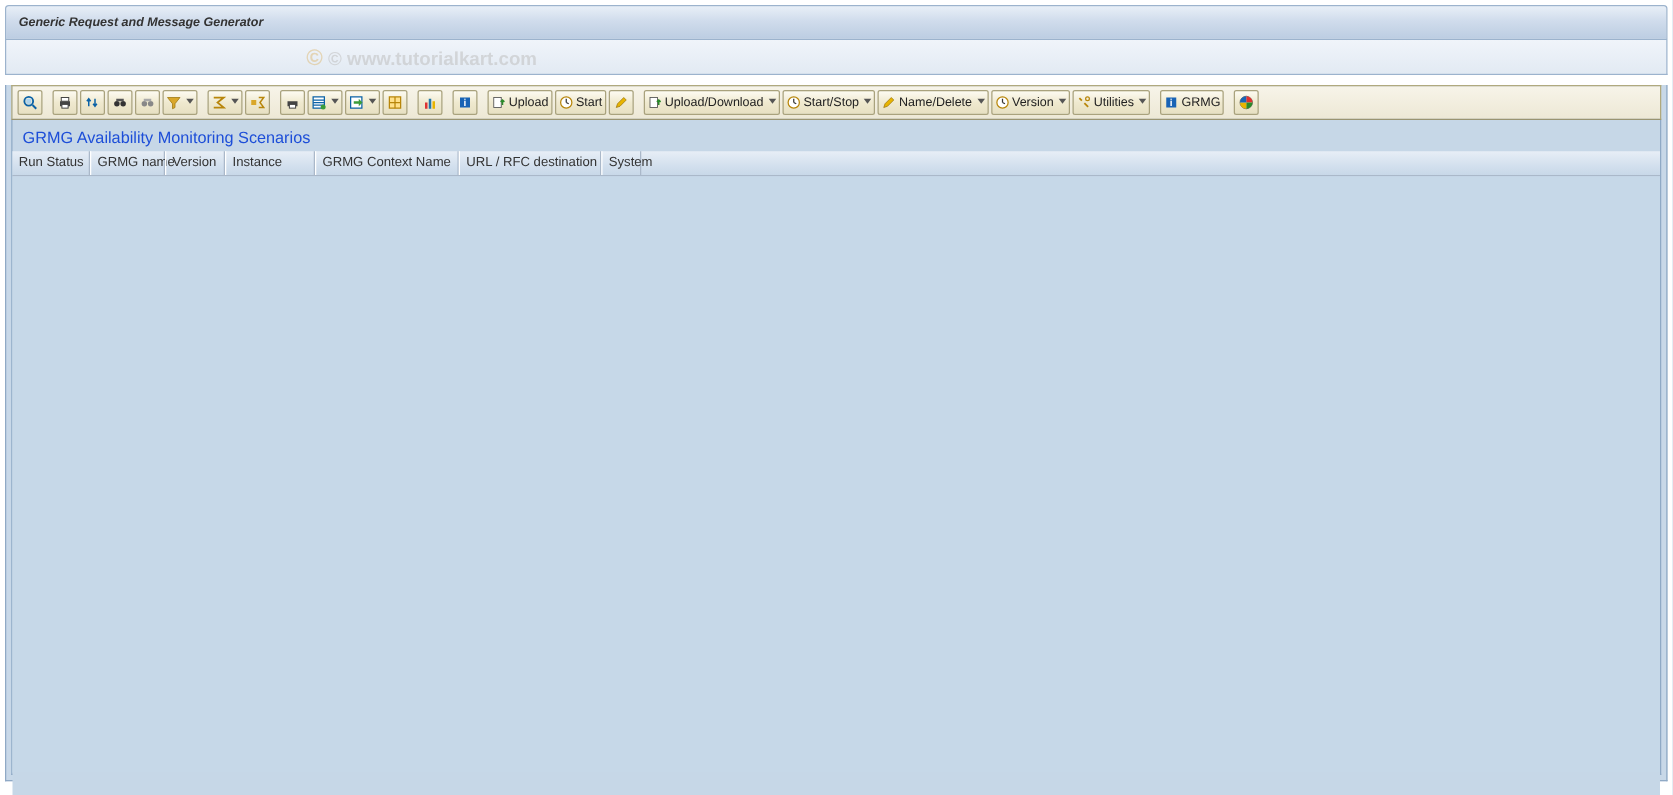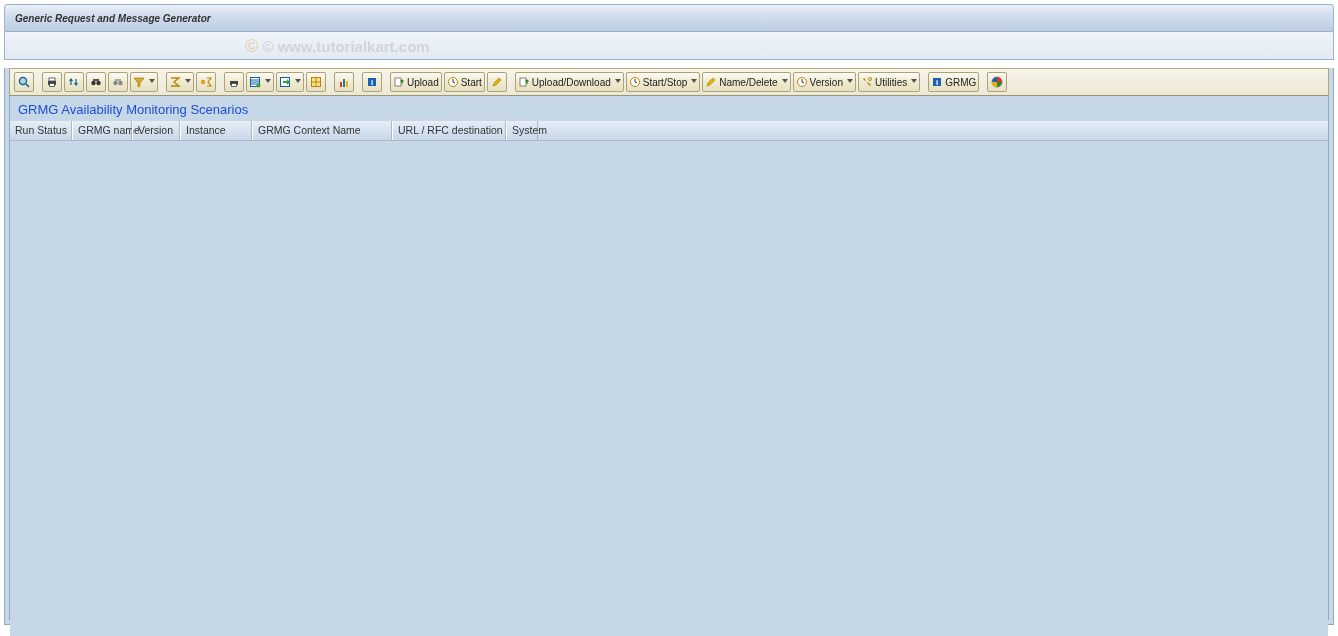--- a/index.html
+++ b/index.html
@@ -386,21 +386,21 @@
 </div>
 
 <div class="content-area">
   <div class="subtitle">GRMG Availability Monitoring Scenarios</div>
   <div class="table-wrap">
     <div class="col-headers">
       <div class="col" style="width:62px">Run Status</div>
       <div class="col" style="width:60px">GRMG name</div>
       <div class="col" style="width:48px">Version</div>
       <div class="col" style="width:72px">Instance</div>
-      <div class="col" style="width:140px">GRMG Context Name</div>
+      <div class="col" style="width:115px">GRMG Context Name</div>
       <div class="col" style="width:114px">URL / RFC destination</div>
       <div class="col" style="width:32px">System</div>
     </div>
     <div class="data-body"></div>
   </div>
 </div>
 
 </div>
 
 </body></html>

